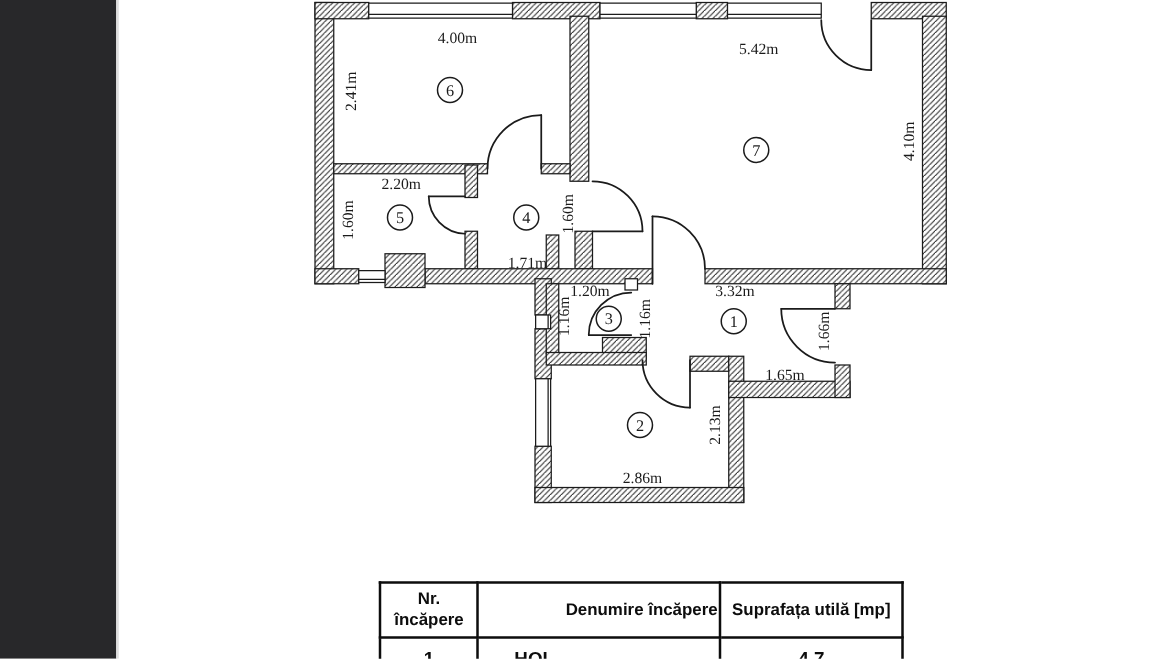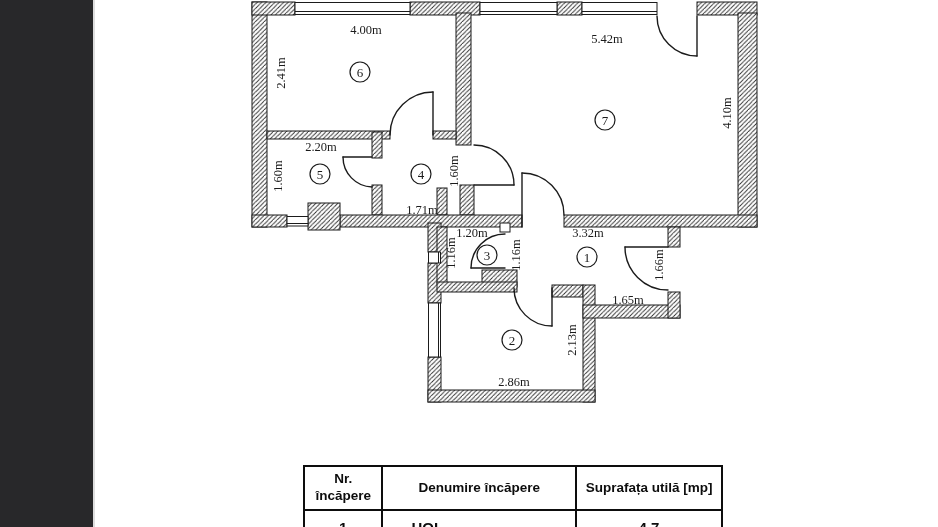--- a/index.html
+++ b/index.html
@@ -32,21 +32,21 @@
     color:#0d0d0d;
   }
   .room-table th,.room-table td{
     border:2px solid #0d0d0d;
     text-align:center;vertical-align:middle;
     font-weight:bold;
   }
   .room-table th{height:40px;font-size:13.5px;line-height:1.25;white-space:pre-line;}
   .room-table td{height:30px;font-size:15px;}
   .room-table .c1{width:75px;}
-  .room-table .c2{width:193px;}
+  .room-table .c2{width:193px;text-align:right;}
   .room-table .c3{width:144px;}
   .room-table td.left{text-align:left;padding-left:28px;}
 </style>
 </head>
 <body>
 
 <div class="dark-panel"></div>
 <div class="panel-divider"></div>
 
 <svg class="plan" width="938" height="527" viewBox="0 0 938 527">

